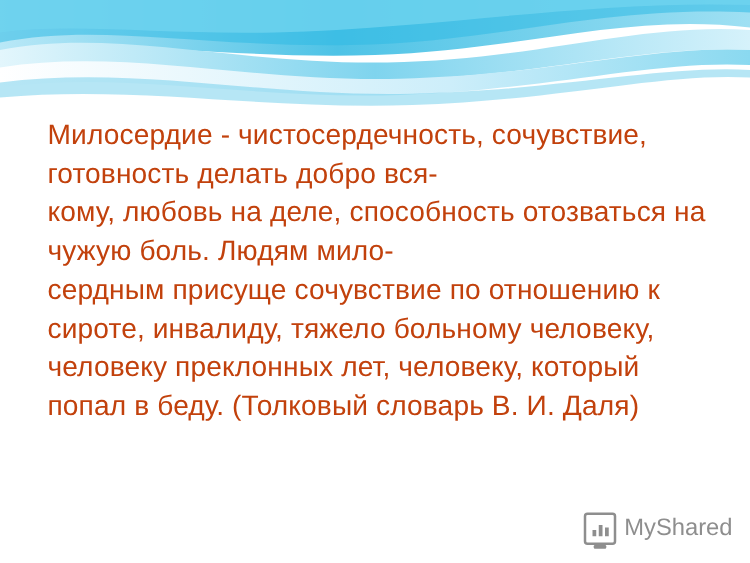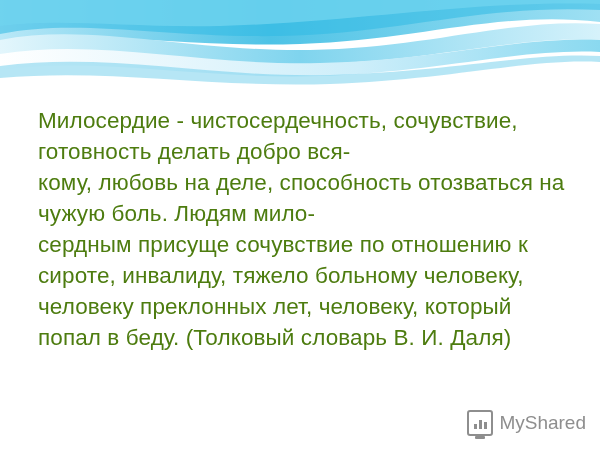--- a/index.html
+++ b/index.html
@@ -29,25 +29,25 @@
     height: 86px;
     overflow: hidden;
   }
   .wave-band svg {
     display: block;
   }
   
   .slide-text {
     position: absolute;
     left: 38px;
-    top: 105px;
+    top: 92px;
     width: 532px;
     font-size: 22.5px;
     line-height: 31px;
-    color: #4d7c0f;
+    color: #c2410c;
     letter-spacing: 0.1px;
     white-space: pre-line;
   }
   
   .watermark {
     position: absolute;
     right: 14px;
     bottom: 14px;
     display: flex;
     align-items: center;

